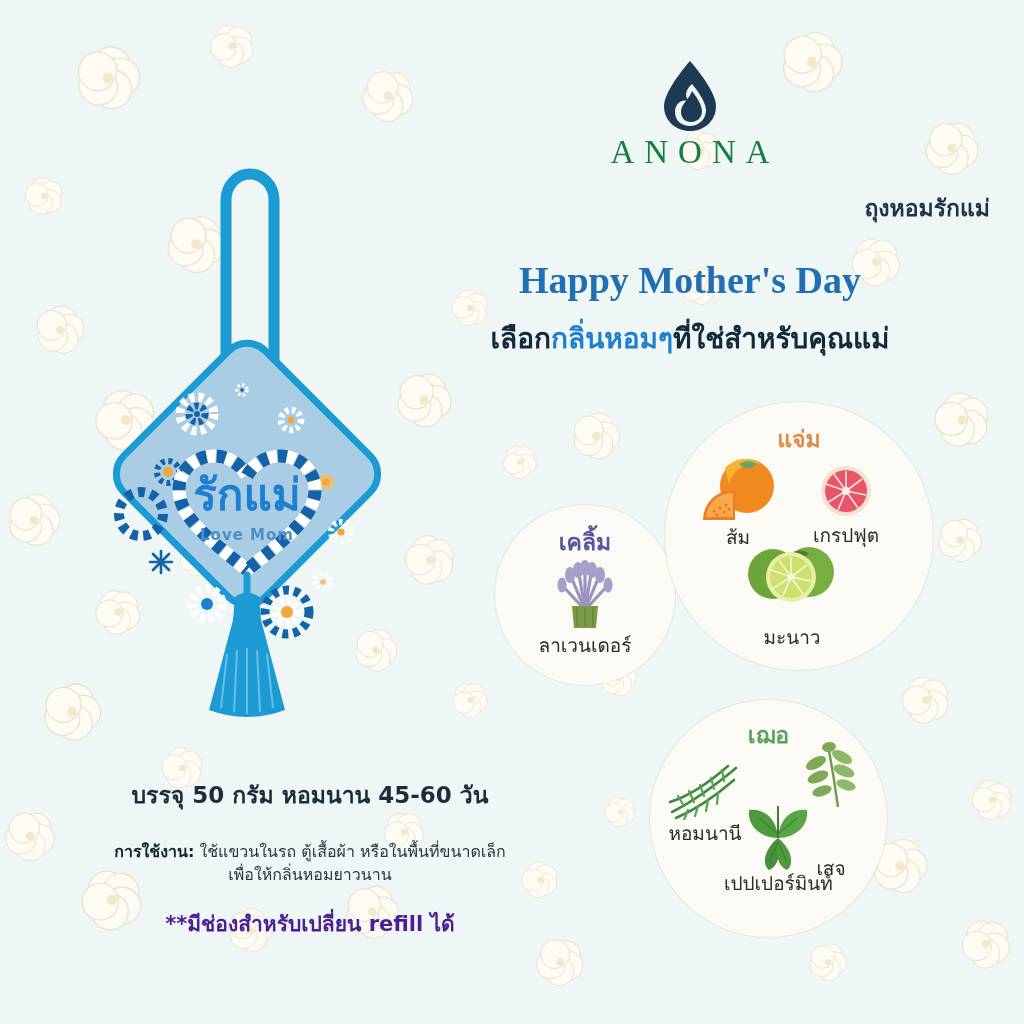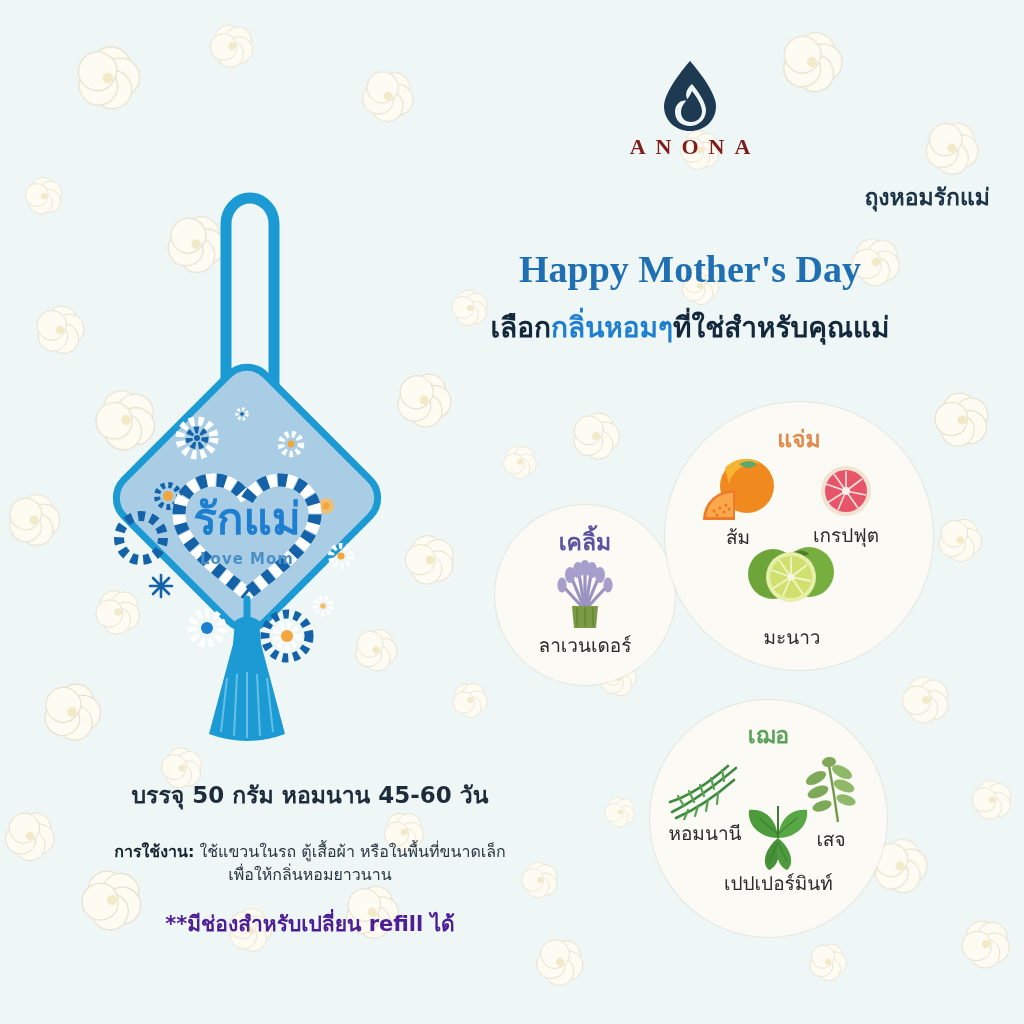--- a/index.html
+++ b/index.html
@@ -9,29 +9,29 @@
     background:#eef7f6;
     font-family:"Liberation Sans","DejaVu Sans",sans-serif;
     position:relative;
   }
   #stage{position:relative;width:1024px;height:1024px;overflow:hidden;background:#eef7f6;}
 
   
   #flowers{position:absolute;inset:0;pointer-events:none;z-index:1;}
 
   
-  .product-col{position:absolute;left:0;top:166px;width:470px;height:640px;z-index:3;}
+  .product-col{position:absolute;left:0;top:142px;width:470px;height:640px;z-index:3;}
   #sachet{position:absolute;left:95px;top:0;}
 
   
   .brand-block{position:absolute;left:390px;top:58px;width:600px;z-index:4;text-align:center;}
   .logo-mark{display:block;margin:0 auto;}
   .logo-word{
     font-family:"Liberation Serif","DejaVu Serif",serif;
-    font-size:22px;letter-spacing:10px;color:#7f1d1d;font-weight:700;
+    font-size:33px;letter-spacing:10px;color:#15803d;font-weight:400;
     margin-top:2px;text-indent:10px;line-height:1;
   }
   .headline-th{
     font-family:"DejaVu Sans","Liberation Sans",sans-serif;
     font-size:23px;font-weight:700;color:#1d3347;
     margin-top:26px;line-height:1.15;text-align:right;
   }
   .headline-en{
     font-family:"Liberation Serif","DejaVu Serif",serif;
     font-size:38px;font-weight:700;color:#1f6fb2;
@@ -410,21 +410,21 @@
         <g stroke="#3b7d32" stroke-width="1.4" fill="none" opacity="0.8">
           <path d="M43 36 L24 20"></path>
             <path d="M43 36 L62 20"></path>
           <path d="M43 44 L34 64"></path>
             <path d="M43 44 L52 64"></path>
         </g>
       </svg>
       <div class="scent-label" style="margin-top:2px">เปปเปอร์มินท์</div>
     </div>
 
-    <div class="scent-item" style="left:148px;top:52px;">
+    <div class="scent-item" style="left:148px;top:37px;gap:44px;">
       <svg width="66" height="74" viewBox="0 0 66 74">
         <path d="M40 70 Q36 40 30 8" stroke="#6f9a4e" stroke-width="2.4" fill="none"></path>
         <g fill="#7da958">
           <ellipse cx="18" cy="26" rx="11" ry="5.5" transform="rotate(-28 18 26)"></ellipse>
           <ellipse cx="20" cy="40" rx="11" ry="5.5" transform="rotate(-22 20 40)"></ellipse>
           <ellipse cx="24" cy="54" rx="10" ry="5" transform="rotate(-18 24 54)"></ellipse>
         </g>
         <g fill="#8fb968">
           <ellipse cx="44" cy="20" rx="11" ry="5.5" transform="rotate(28 44 20)"></ellipse>
           <ellipse cx="46" cy="34" rx="11" ry="5.5" transform="rotate(22 46 34)"></ellipse>

